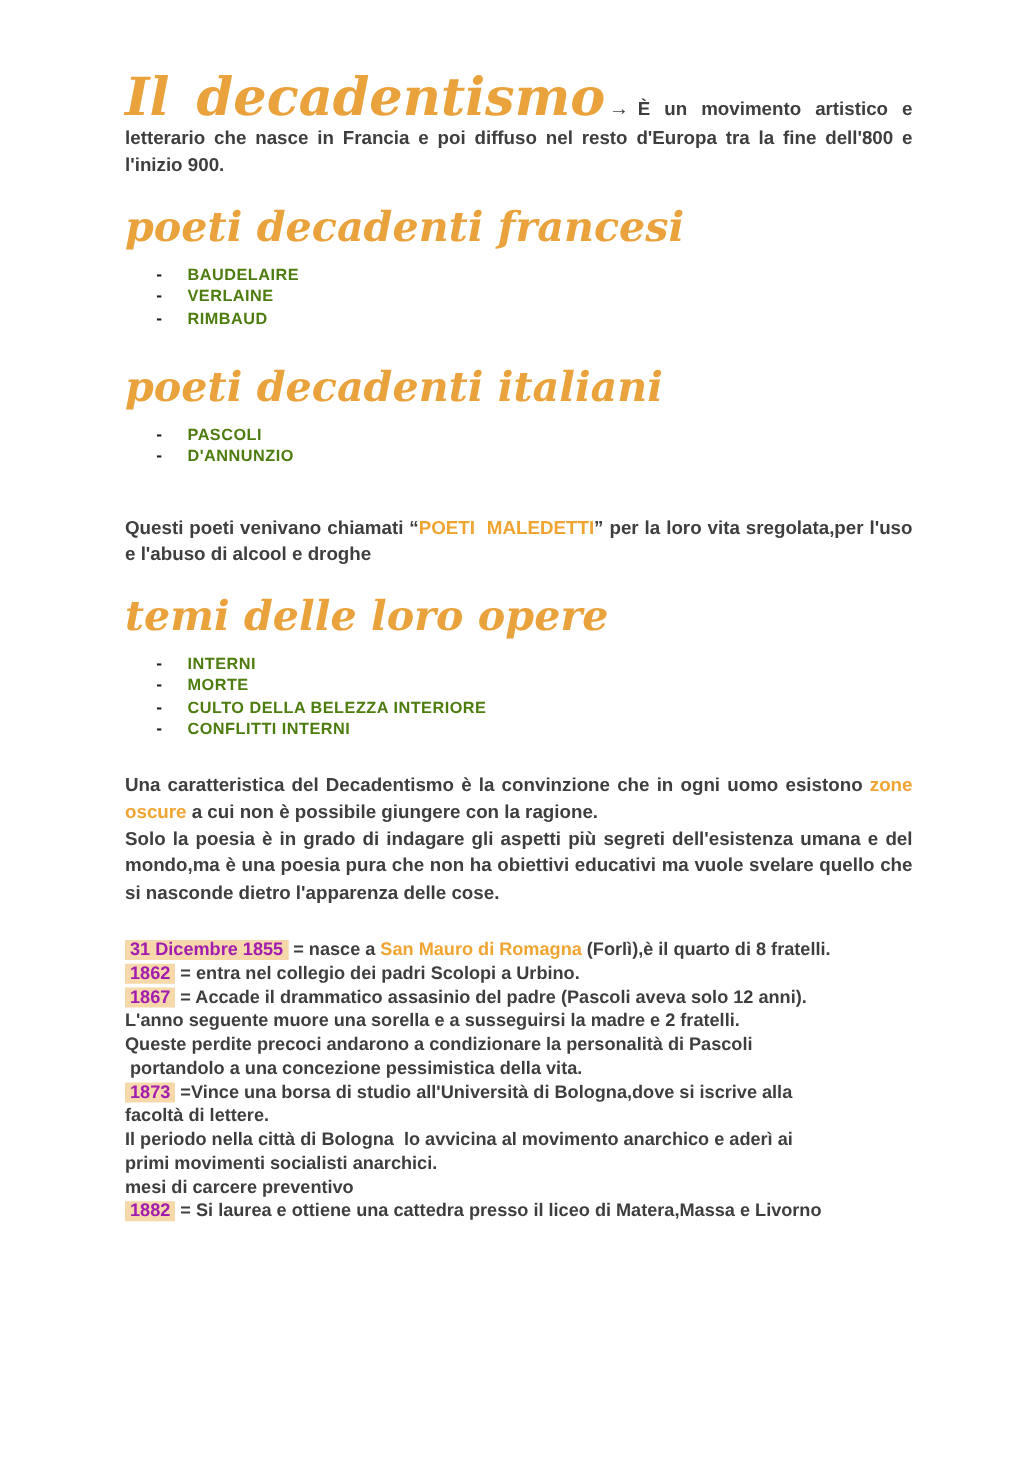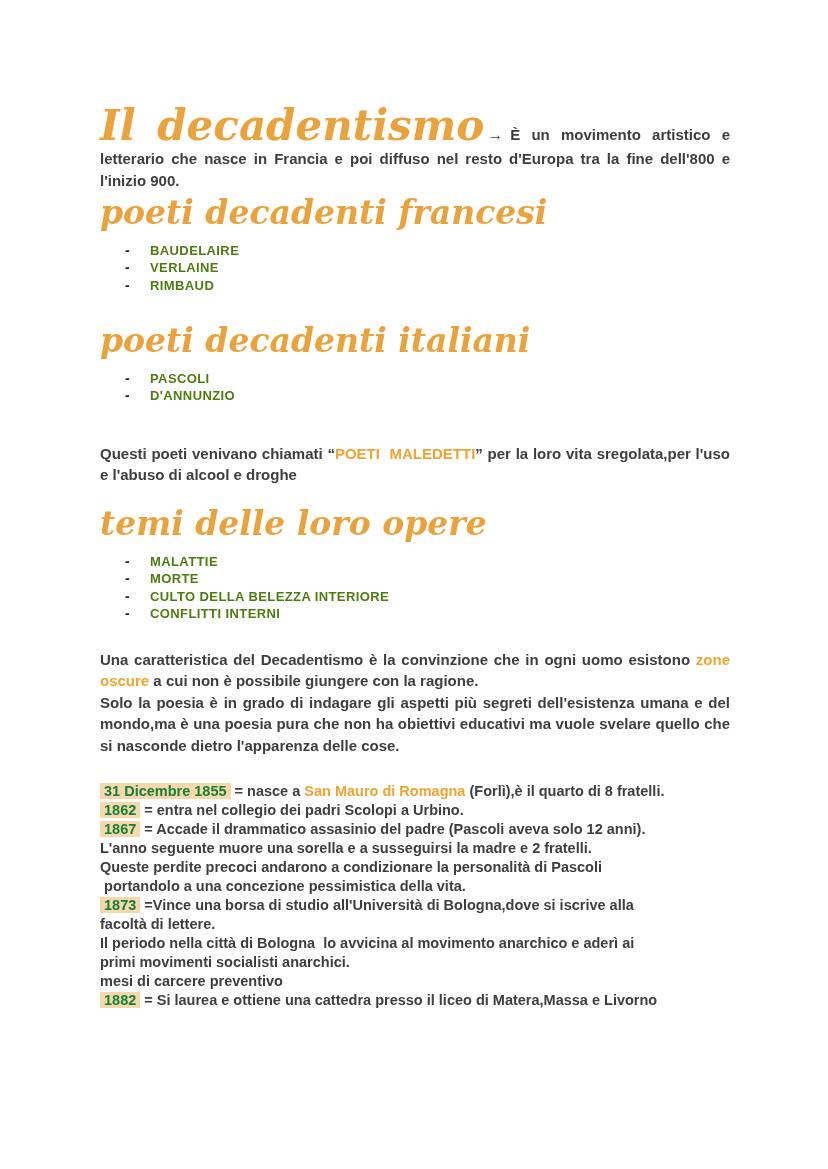--- a/index.html
+++ b/index.html
@@ -6,21 +6,21 @@
   html, body { background: #ffffff; }
   body {
     width: 828px; height: 1169px;
     overflow: hidden;
     font-family: "Liberation Sans", sans-serif;
     color: #3e3e3e;
     position: relative;
   }
   .page {
     width: 828px; height: 1169px;
-    padding: 104px 98px 0 100px;
+    padding: 56px 98px 0 100px;
     background: #ffffff;
   }
   
   .script {
     font-family: "DejaVu Serif", serif;
     font-style: italic;
     font-weight: 700;
     color: #e9a23c;
     line-height: 1.05;
     letter-spacing: 0px;
@@ -81,25 +81,25 @@
   .tl-line {
     font-size: 14.5px;
     font-weight: 600;
     line-height: 19px;
     white-space: pre-wrap;
   }
   .hl {
     background: #f6d8aa;
     padding: 0 4px;
     font-weight: 700;
-    color: #15803d;
+    color: #a21caf;
   }
   
   .mt-intro2 { margin-top: 0px; }
-  .h2-french { margin-top: 5px; }
+  .h2-french { margin-top: 22px; }
   .h2-italian { margin-top: 30px; }
   .par-maledetti { margin-top: 38px; }
   .h2-themes { margin-top: 21px; }
   .par-caratt { margin-top: 26px; }
   .pascoli-title-wrap { margin-top: 18px; }
 </style>
 </head>
 <body>
 
 <div class="page">
@@ -133,21 +133,21 @@
         <span class="li-label">D'ANNUNZIO</span>
       </li>
   </ul>
 
   <p class="bodytext just par-maledetti"><span>Questi poeti venivano chiamati “</span><span class="orange">POETI  MALEDETTI</span><span>” per la loro vita sregolata,per l'uso e l'abuso di alcool e droghe</span></p>
 
   <h2 class="script h2-script h2-themes">temi delle loro opere</h2>
   <ul class="dash-list">
     <li>
         <span class="dash">-</span>
-        <span class="li-label">MALATTIE</span>
+        <span class="li-label">INTERNI</span>
       </li>
     <li>
         <span class="dash">-</span>
         <span class="li-label">MORTE</span>
       </li>
     <li>
         <span class="dash">-</span>
         <span class="li-label">CULTO DELLA BELEZZA INTERIORE</span>
       </li>
     <li>

